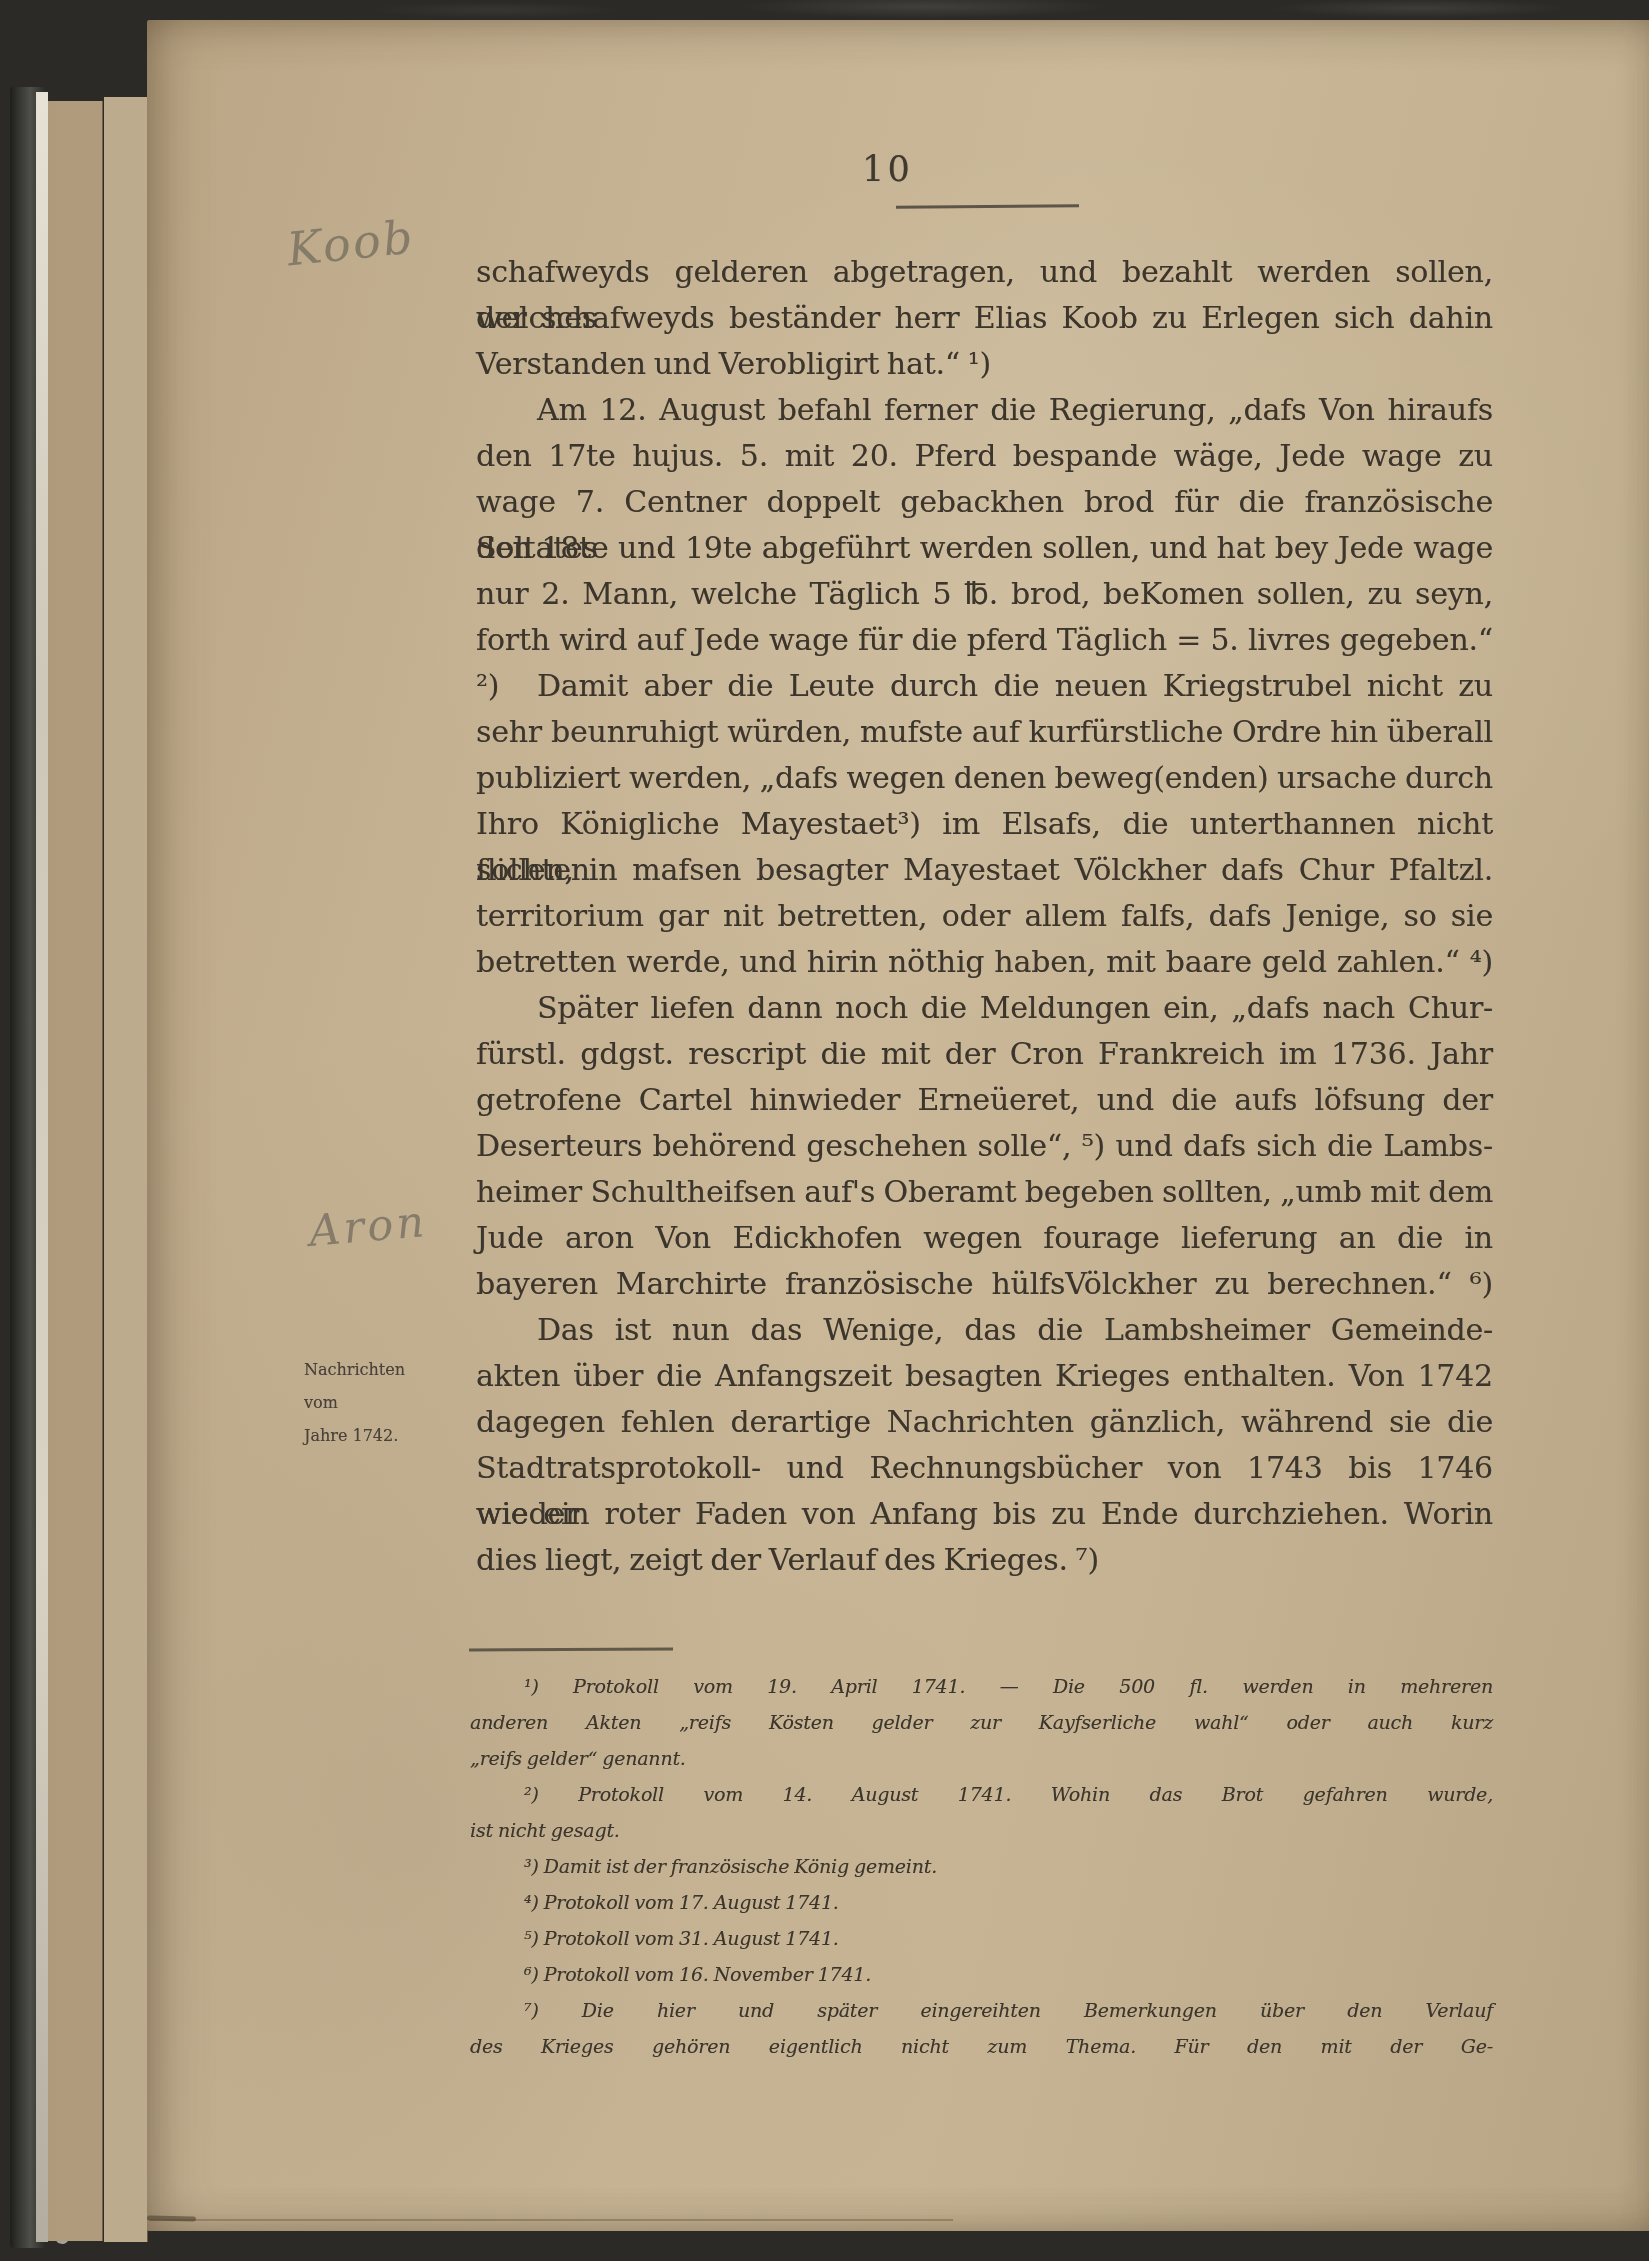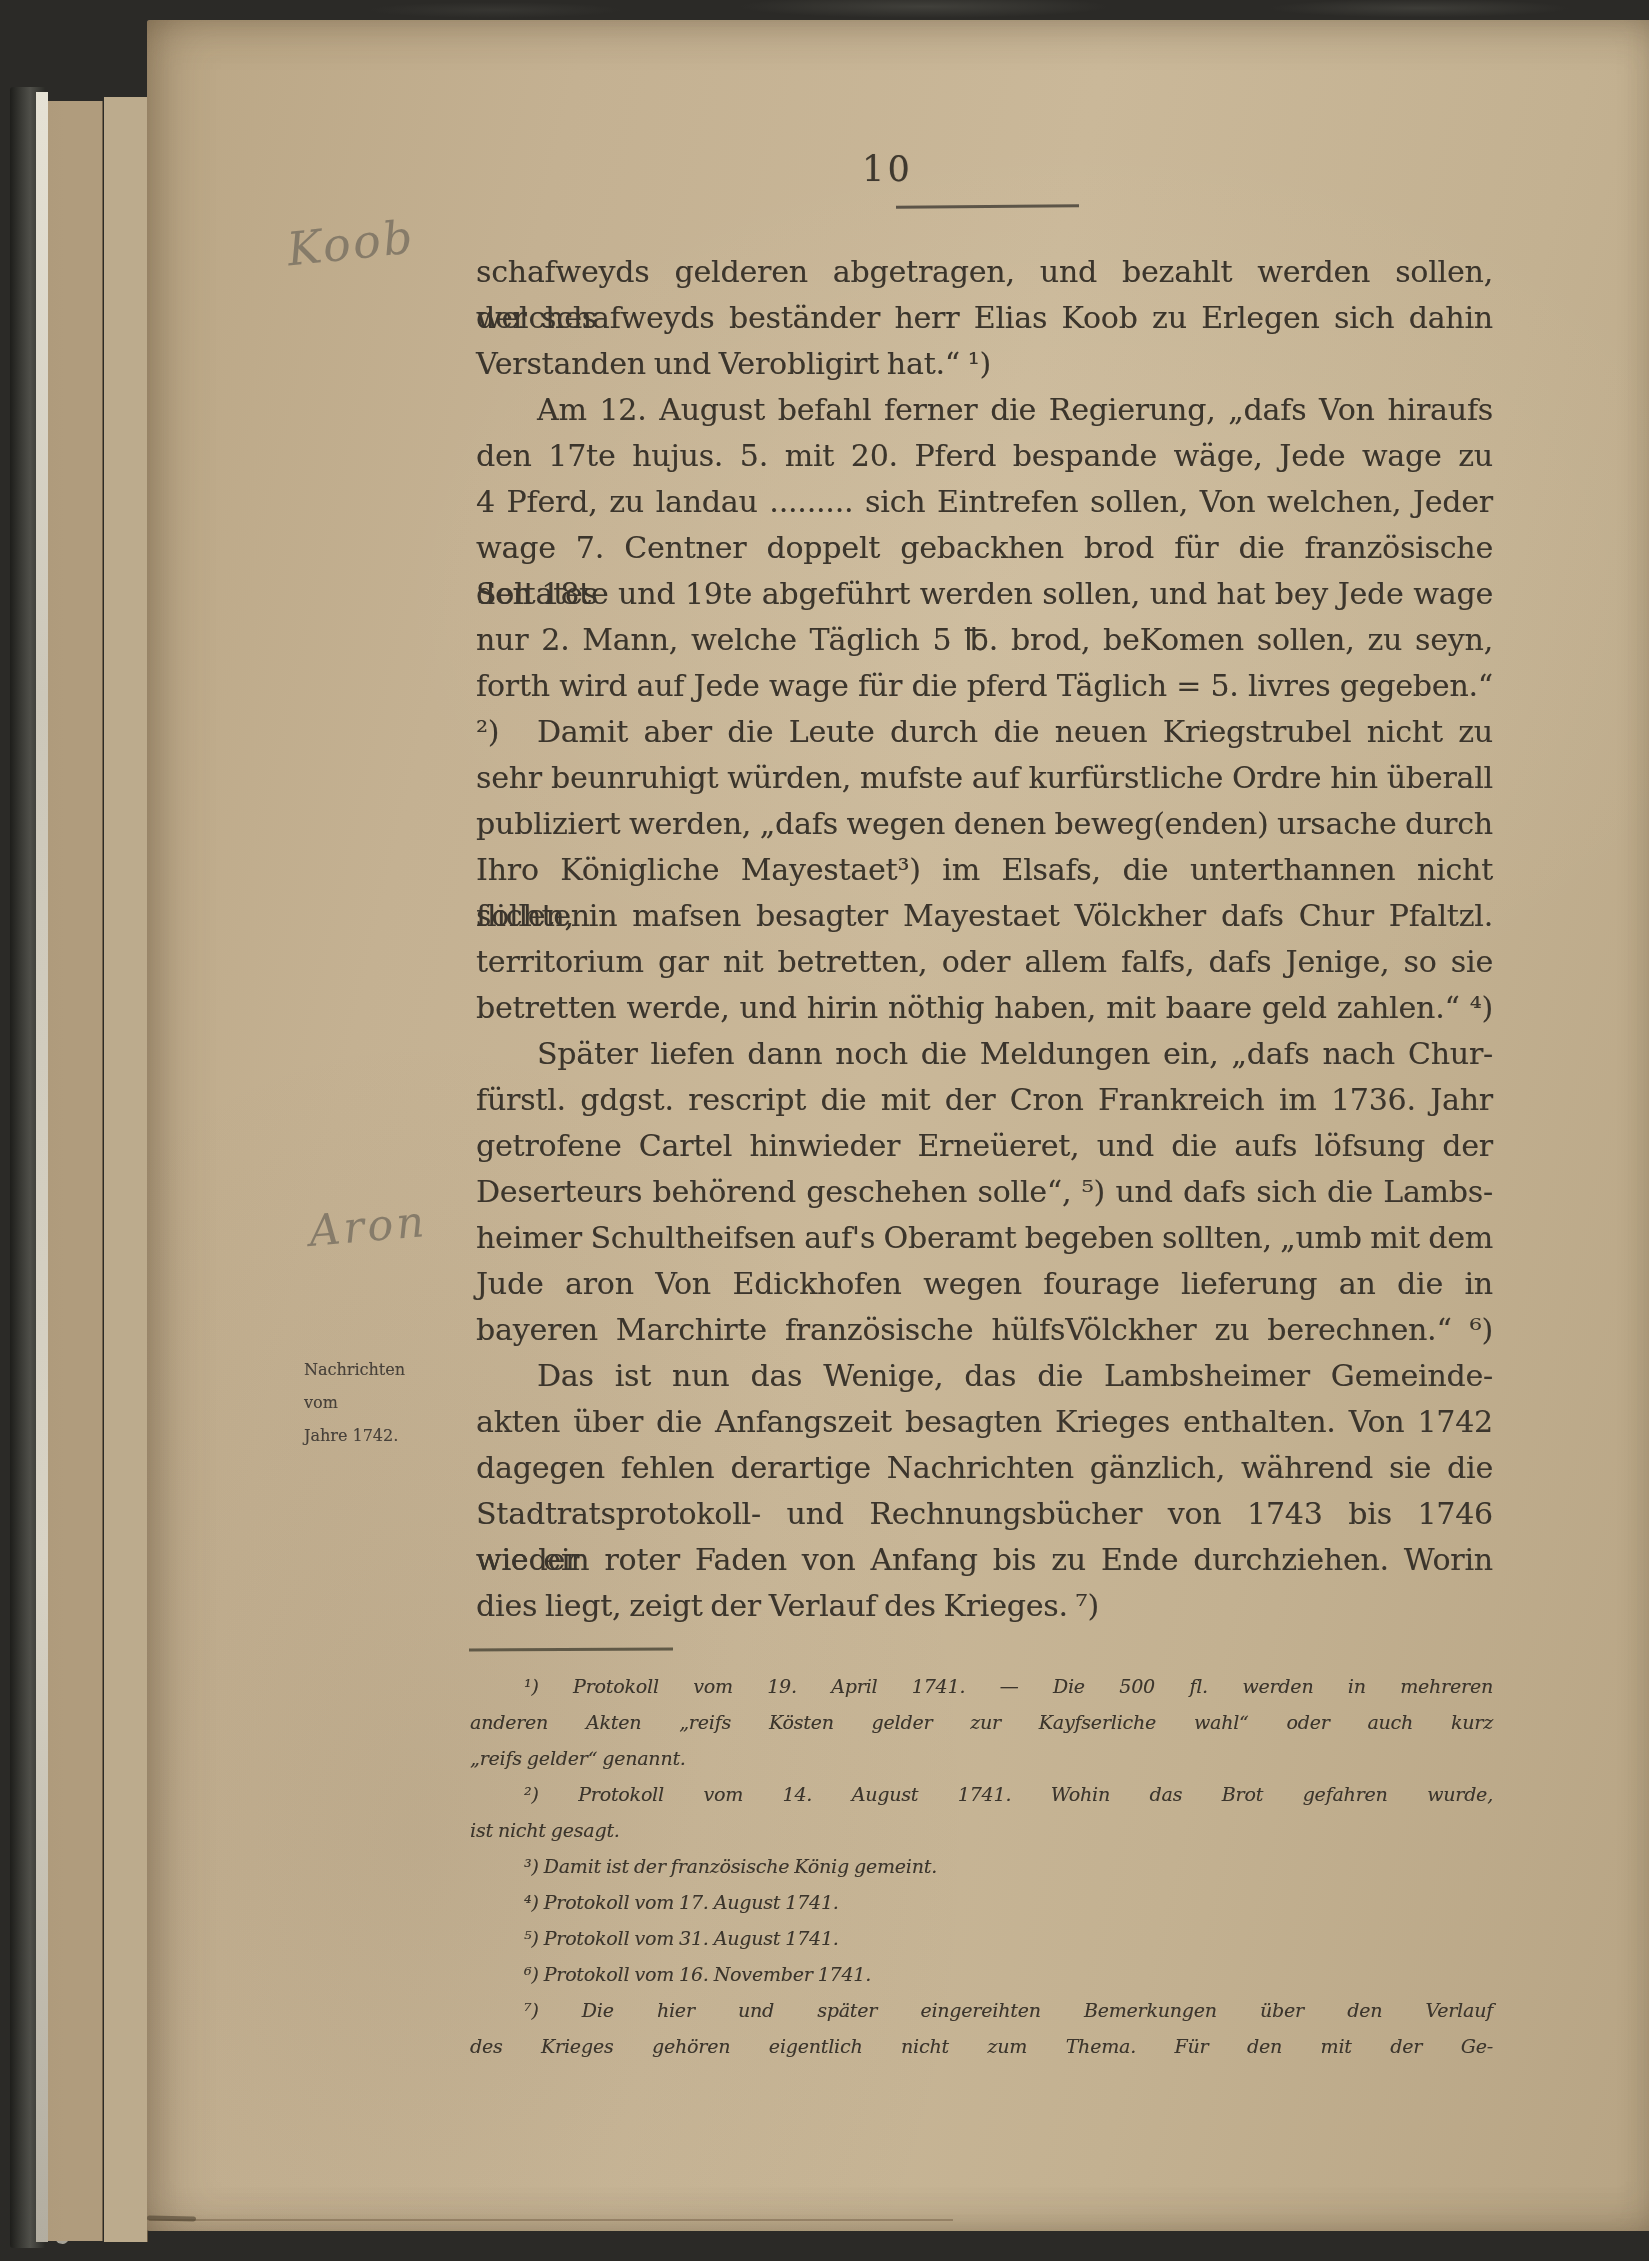--- a/index.html
+++ b/index.html
@@ -115,21 +115,20 @@
 
   <div class="text-col main-text" id="main-text">
       <div>
         <div class="tline">schafweyds gelderen abgetragen, und bezahlt werden sollen, welches</div>
         <div class="tline">der schafweyds beständer herr Elias Koob zu Erlegen sich dahin</div>
         <div class="tline shortline">Verstanden und Verobligirt hat.“ ¹)</div>
       </div>
       <div>
         <div class="tline indent">Am 12. August befahl ferner die Regierung, „dafs Von hiraufs</div>
         <div class="tline">den 17te hujus. 5. mit 20. Pferd bespande wäge, Jede wage zu</div>
-        <div class="tline">4 Pferd, zu landau ......... sich Eintrefen sollen, Von welchen, Jeder</div>
         <div class="tline">wage 7. Centner doppelt gebackhen brod für die französische Soltates</div>
         <div class="tline">den 18te und 19te abgeführt werden sollen, und hat bey Jede wage</div>
         <div class="tline">nur 2. Mann, welche Täglich 5 ℔. brod, beKomen sollen, zu seyn,</div>
         <div class="tline">forth wird auf Jede wage für die pferd Täglich = 5. livres gegeben.“ ²)</div>
       </div>
       <div>
         <div class="tline indent">Damit aber die Leute durch die neuen Kriegstrubel nicht zu</div>
         <div class="tline">sehr beunruhigt würden, mufste auf kurfürstliche Ordre hin überall</div>
         <div class="tline">publiziert werden, „dafs wegen denen beweg(enden) ursache durch</div>
         <div class="tline">Ihro Königliche Mayestaet³) im Elsafs, die unterthannen nicht flichten</div>

